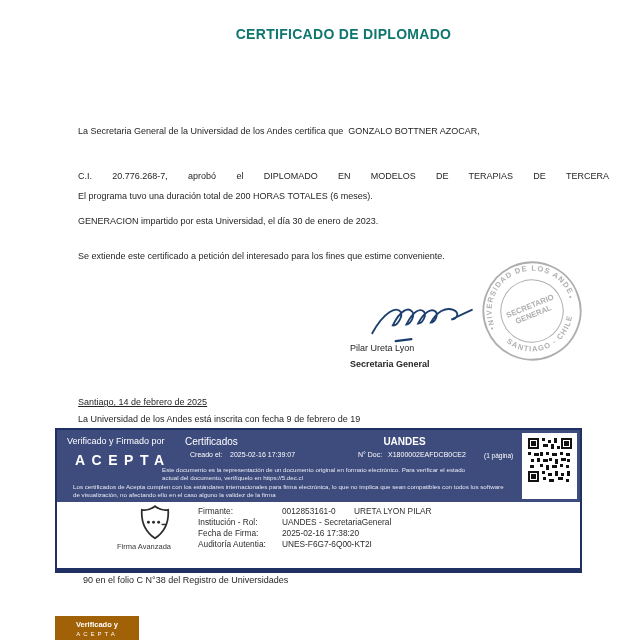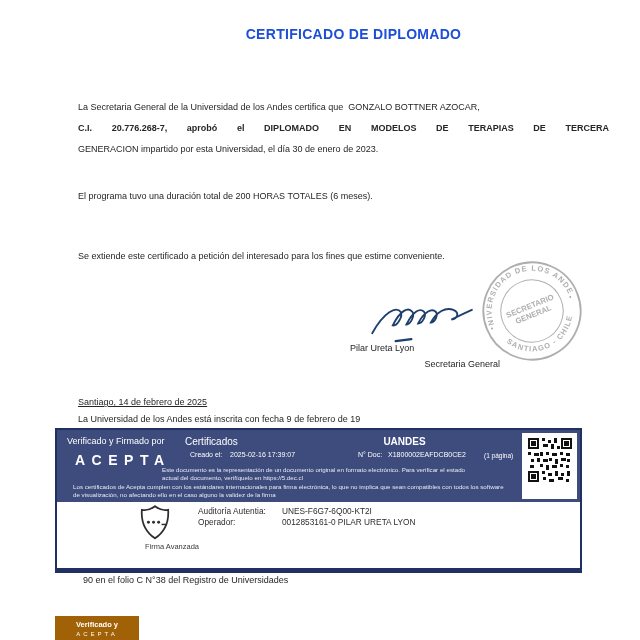--- a/index.html
+++ b/index.html
@@ -2,56 +2,56 @@
 <html><head>
 <meta charset="utf-8">
 <style>
   html,body{margin:0;padding:0;}
   body{
     width:640px;height:640px;background:#ffffff;position:relative;overflow:hidden;
     font-family:"Liberation Sans","DejaVu Sans",sans-serif;color:#222;
   }
   .abs{position:absolute;}
   
-  .title{left:88px;top:26px;width:531px;text-align:center;font-size:14px;font-weight:bold;
-         letter-spacing:.3px;color:#1d4ed8;}
+  .title{left:78px;top:26px;width:531px;text-align:center;font-size:14px;font-weight:bold;
+         letter-spacing:.3px;color:#0f766e;}
   
   .para{left:78px;width:531px;font-size:9px;color:#262626;line-height:21px;}
   .p1{top:97px;}
-  .pline{white-space:pre;}
-  .pline.justify{white-space:normal;text-align:justify;text-align-last:justify;font-weight:bold;}
+  .pline{white-space:pre;margin-top:24px;}
+  .pline.justify{white-space:normal;text-align:justify;text-align-last:justify;}
   .p2{top:186px;}
   .p3{top:246px;}
   
   .seal{left:477px;top:256px;width:110px;height:110px;}
   
   .sigimg{left:366px;top:302px;}
   .signame{left:350px;top:340px;width:150px;text-align:left;font-size:9px;color:#262626;line-height:16px;}
-  .sigrole{left:350px;top:356px;width:150px;text-align:right;font-size:9px;color:#262626;line-height:16px;}
+  .sigrole{left:350px;top:356px;width:150px;text-align:left;font-size:9px;color:#262626;line-height:16px;font-weight:bold;}
   .dateline{left:78px;top:397px;font-size:9px;color:#262626;text-decoration:underline;}
   .registry1{left:78px;top:414px;font-size:9px;color:#262626;}
   .registry2{left:83px;top:575px;font-size:9px;color:#262626;}
   
   .acepta{left:55px;top:428px;width:527px;height:145px;box-sizing:border-box;
           background:#fff;border:2px solid #213062;border-bottom-width:5px;}
   .acepta .header{position:absolute;left:0;top:0;width:100%;height:72px;background:#3d4b7d;color:#fff;}
   .verifiedby{left:10px;top:6px;font-size:9px;font-weight:normal;white-space:nowrap;}
   .brand{left:18px;top:22px;font-size:14px;font-weight:600;letter-spacing:6.5px;white-space:nowrap;}
   .certheading{left:128px;top:6px;font-size:10px;font-weight:normal;}
   .createdrow{left:133px;top:21px;font-size:7px;white-space:pre;}
   .orgname{left:280px;top:6px;width:135px;text-align:center;font-size:10px;font-weight:bold;}
   .docrow{left:301px;top:21px;font-size:7px;white-space:pre;}
   .pagecount{left:427px;top:21.5px;font-size:6.5px;}
   .disc1{left:105px;top:36px;font-size:6.2px;line-height:8px;color:#e8eaf2;white-space:nowrap;}
   .disc2{left:16px;top:53px;font-size:6.2px;line-height:8px;color:#e8eaf2;white-space:nowrap;}
   .qrbox{left:465px;top:3px;width:55px;height:66px;background:#fff;display:flex;
          align-items:flex-start;justify-content:center;padding-top:5px;box-sizing:border-box;}
   
   .shieldwrap{left:58px;top:74px;width:80px;text-align:center;}
-  .firmalabel{left:56px;top:112px;width:118px;text-align:center;font-size:7.5px;color:#3a3a3a;}
+  .firmalabel{left:28px;top:112px;width:118px;text-align:center;font-size:7.5px;color:#3a3a3a;}
   .fields{left:141px;top:76px;font-size:8.3px;color:#2c2c2c;line-height:11px;}
   .fieldrow{white-space:nowrap;}
   .fieldlbl{display:inline-block;width:84px;}
   .fieldval{white-space:pre;}
   
   .badge{left:55px;top:616px;width:84px;height:29px;background:#a16207;color:#fff;text-align:center;}
   .badge .b1{font-size:7.5px;font-weight:bold;padding-top:4px;}
   .badge .b2{font-size:6px;letter-spacing:3px;padding-top:2px;opacity:.95;}
 </style>
 </head>
@@ -179,24 +179,30 @@
       <circle cx="15" cy="25" r="2" fill="#2d2d2d"></circle>
       <circle cx="22" cy="25" r="2" fill="#2d2d2d"></circle>
       <circle cx="29" cy="25" r="2" fill="#2d2d2d"></circle>
       <path d="M33 28 h 6" stroke="#2d2d2d" stroke-width="2"></path>
     </svg>
   </div>
   <div class="abs firmalabel">Firma Avanzada</div>
 
   <div class="abs fields">
     <div class="fieldrow">
+      <span class="fieldlbl">Firmante:</span><span class="fieldval">0012853161-0        URETA LYON PILAR</span>
+    </div>
+    <div class="fieldrow">
+      <span class="fieldlbl">Institución - Rol:</span><span class="fieldval">UANDES - SecretariaGeneral</span>
+    </div>
+    <div class="fieldrow">
+      <span class="fieldlbl">Fecha de Firma:</span><span class="fieldval">2025-02-16 17:38:20</span>
+    </div>
+    <div class="fieldrow">
       <span class="fieldlbl">Auditoría Autentia:</span><span class="fieldval">UNES-F6G7-6Q00-KT2I</span>
-    </div>
-    <div class="fieldrow">
-      <span class="fieldlbl">Operador:</span><span class="fieldval">0012853161-0 PILAR URETA LYON</span>
     </div>
   </div>
 </div>
 
 <div class="abs registry2">90 en el folio C N°38 del Registro de Universidades</div>
 
 <div class="abs badge">
   <div class="b1">Verificado y</div>
   <div class="b2">ACEPTA</div>
 </div>

